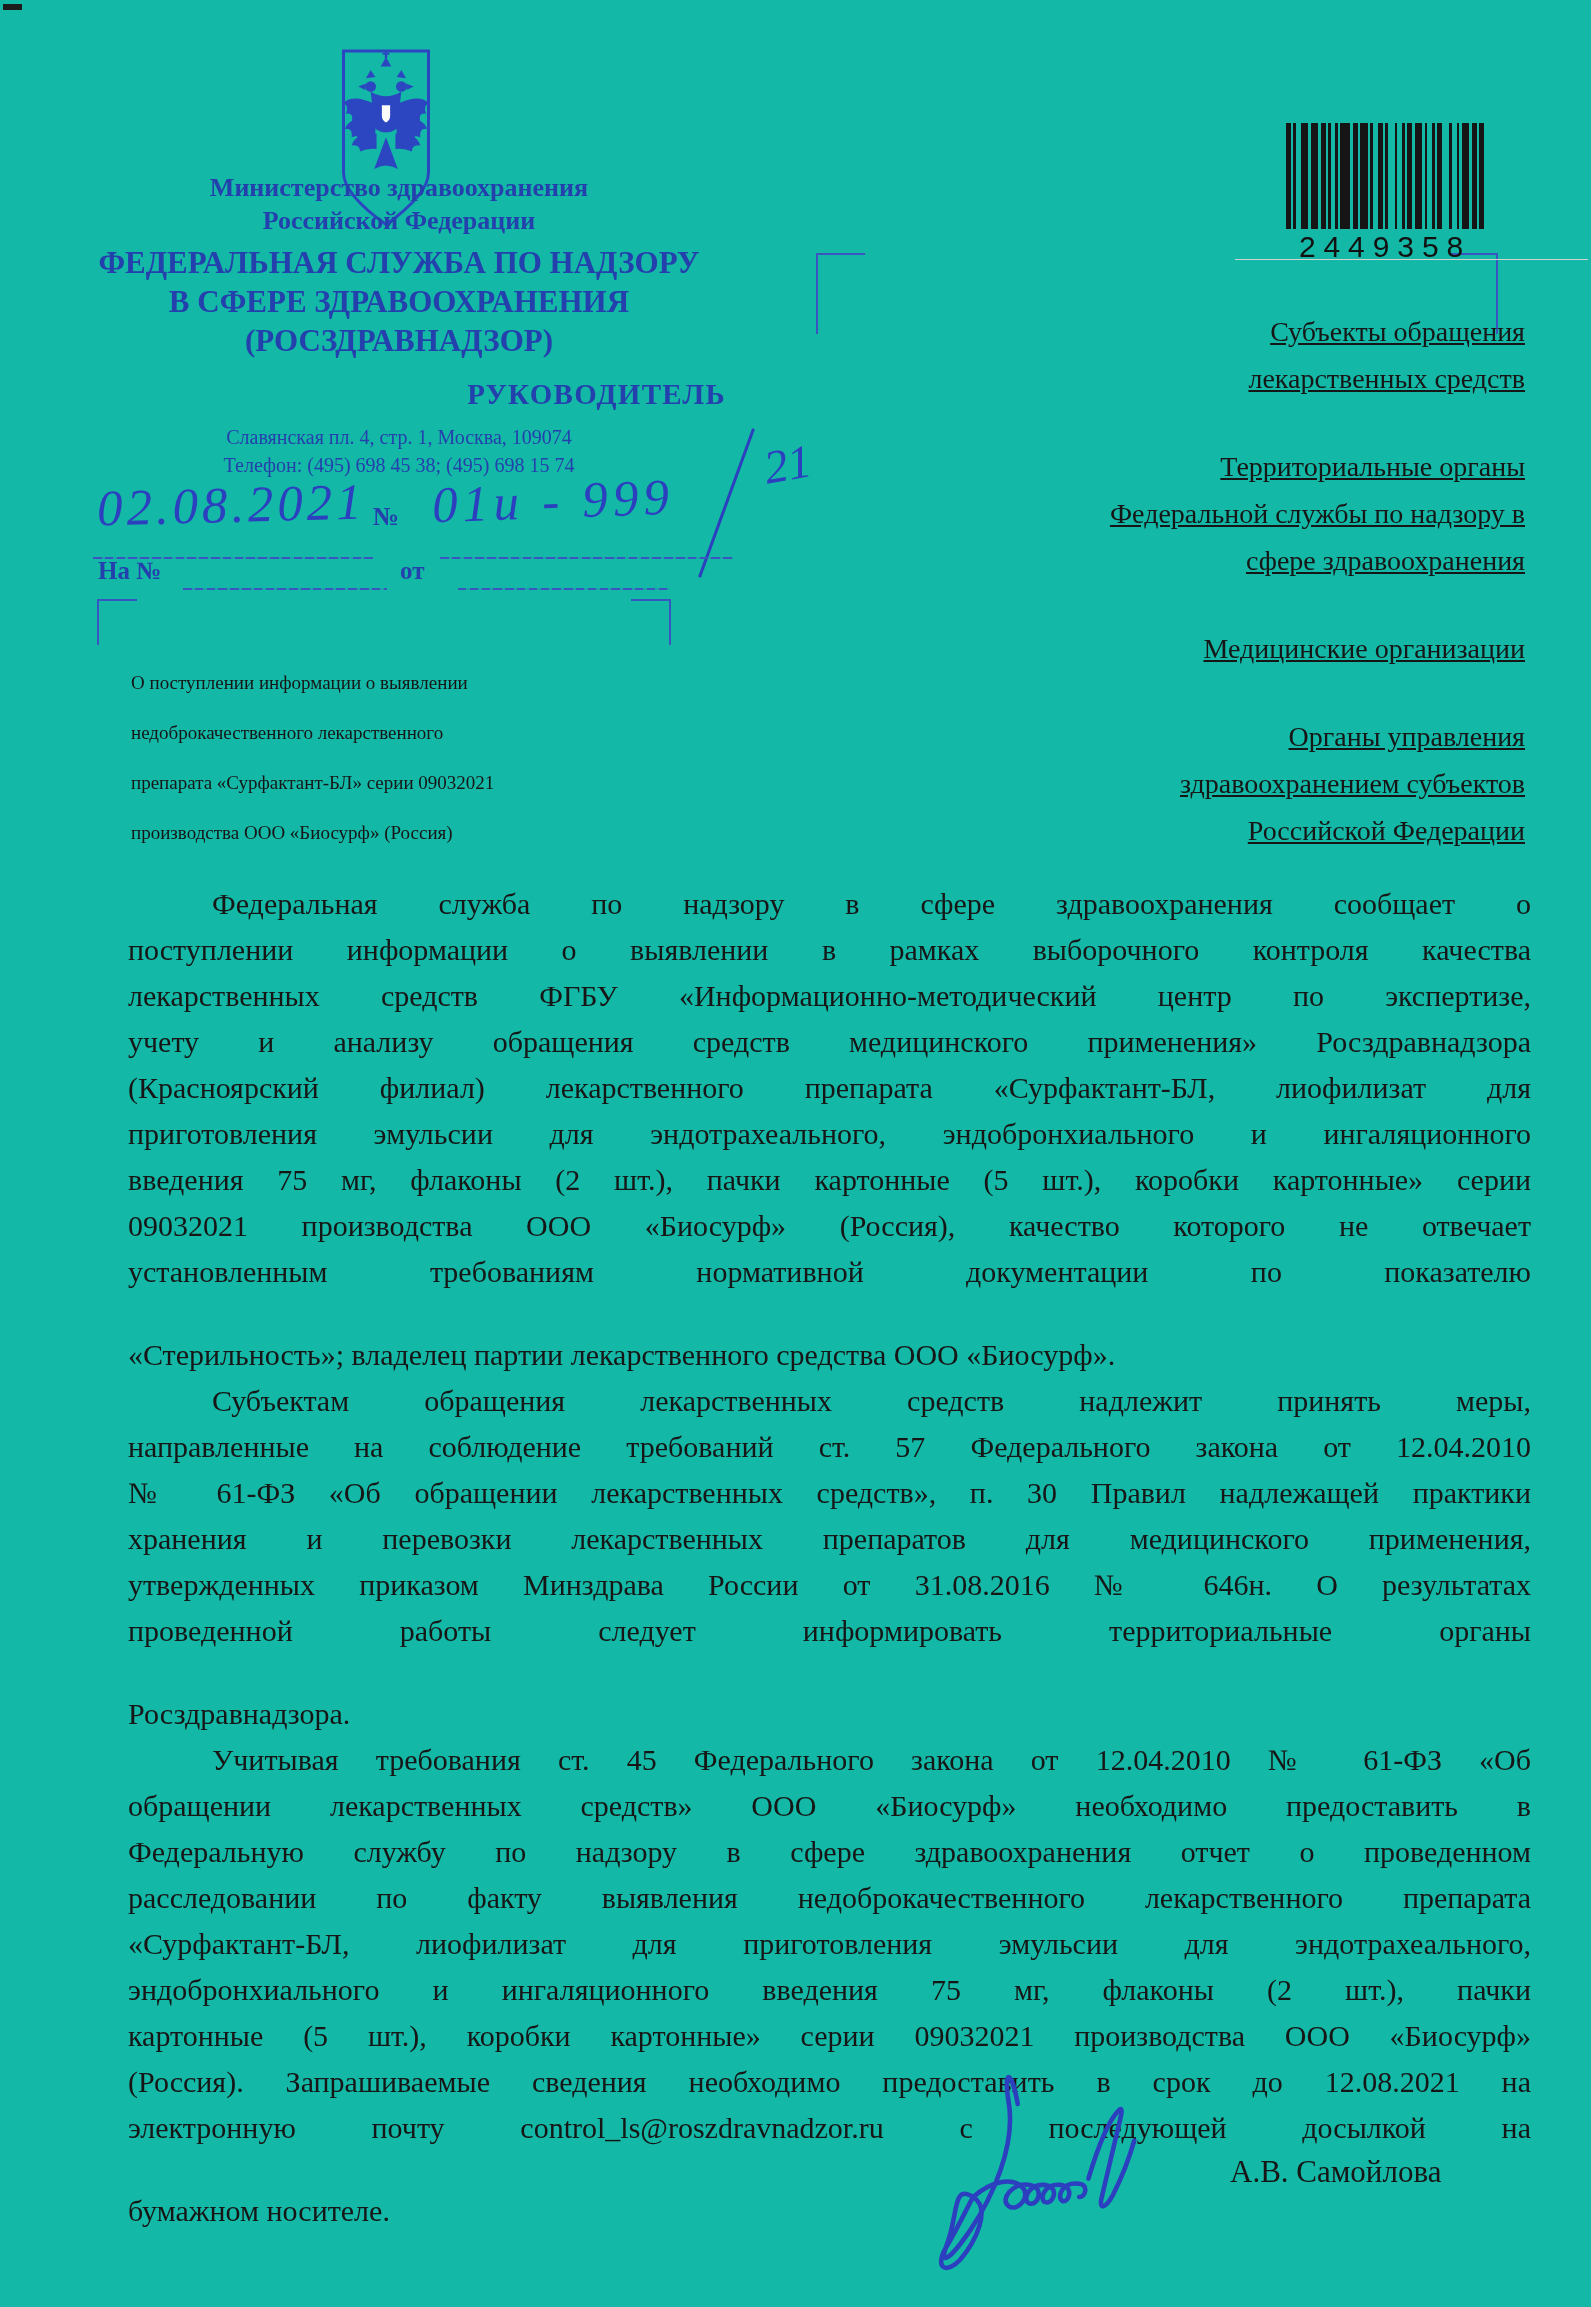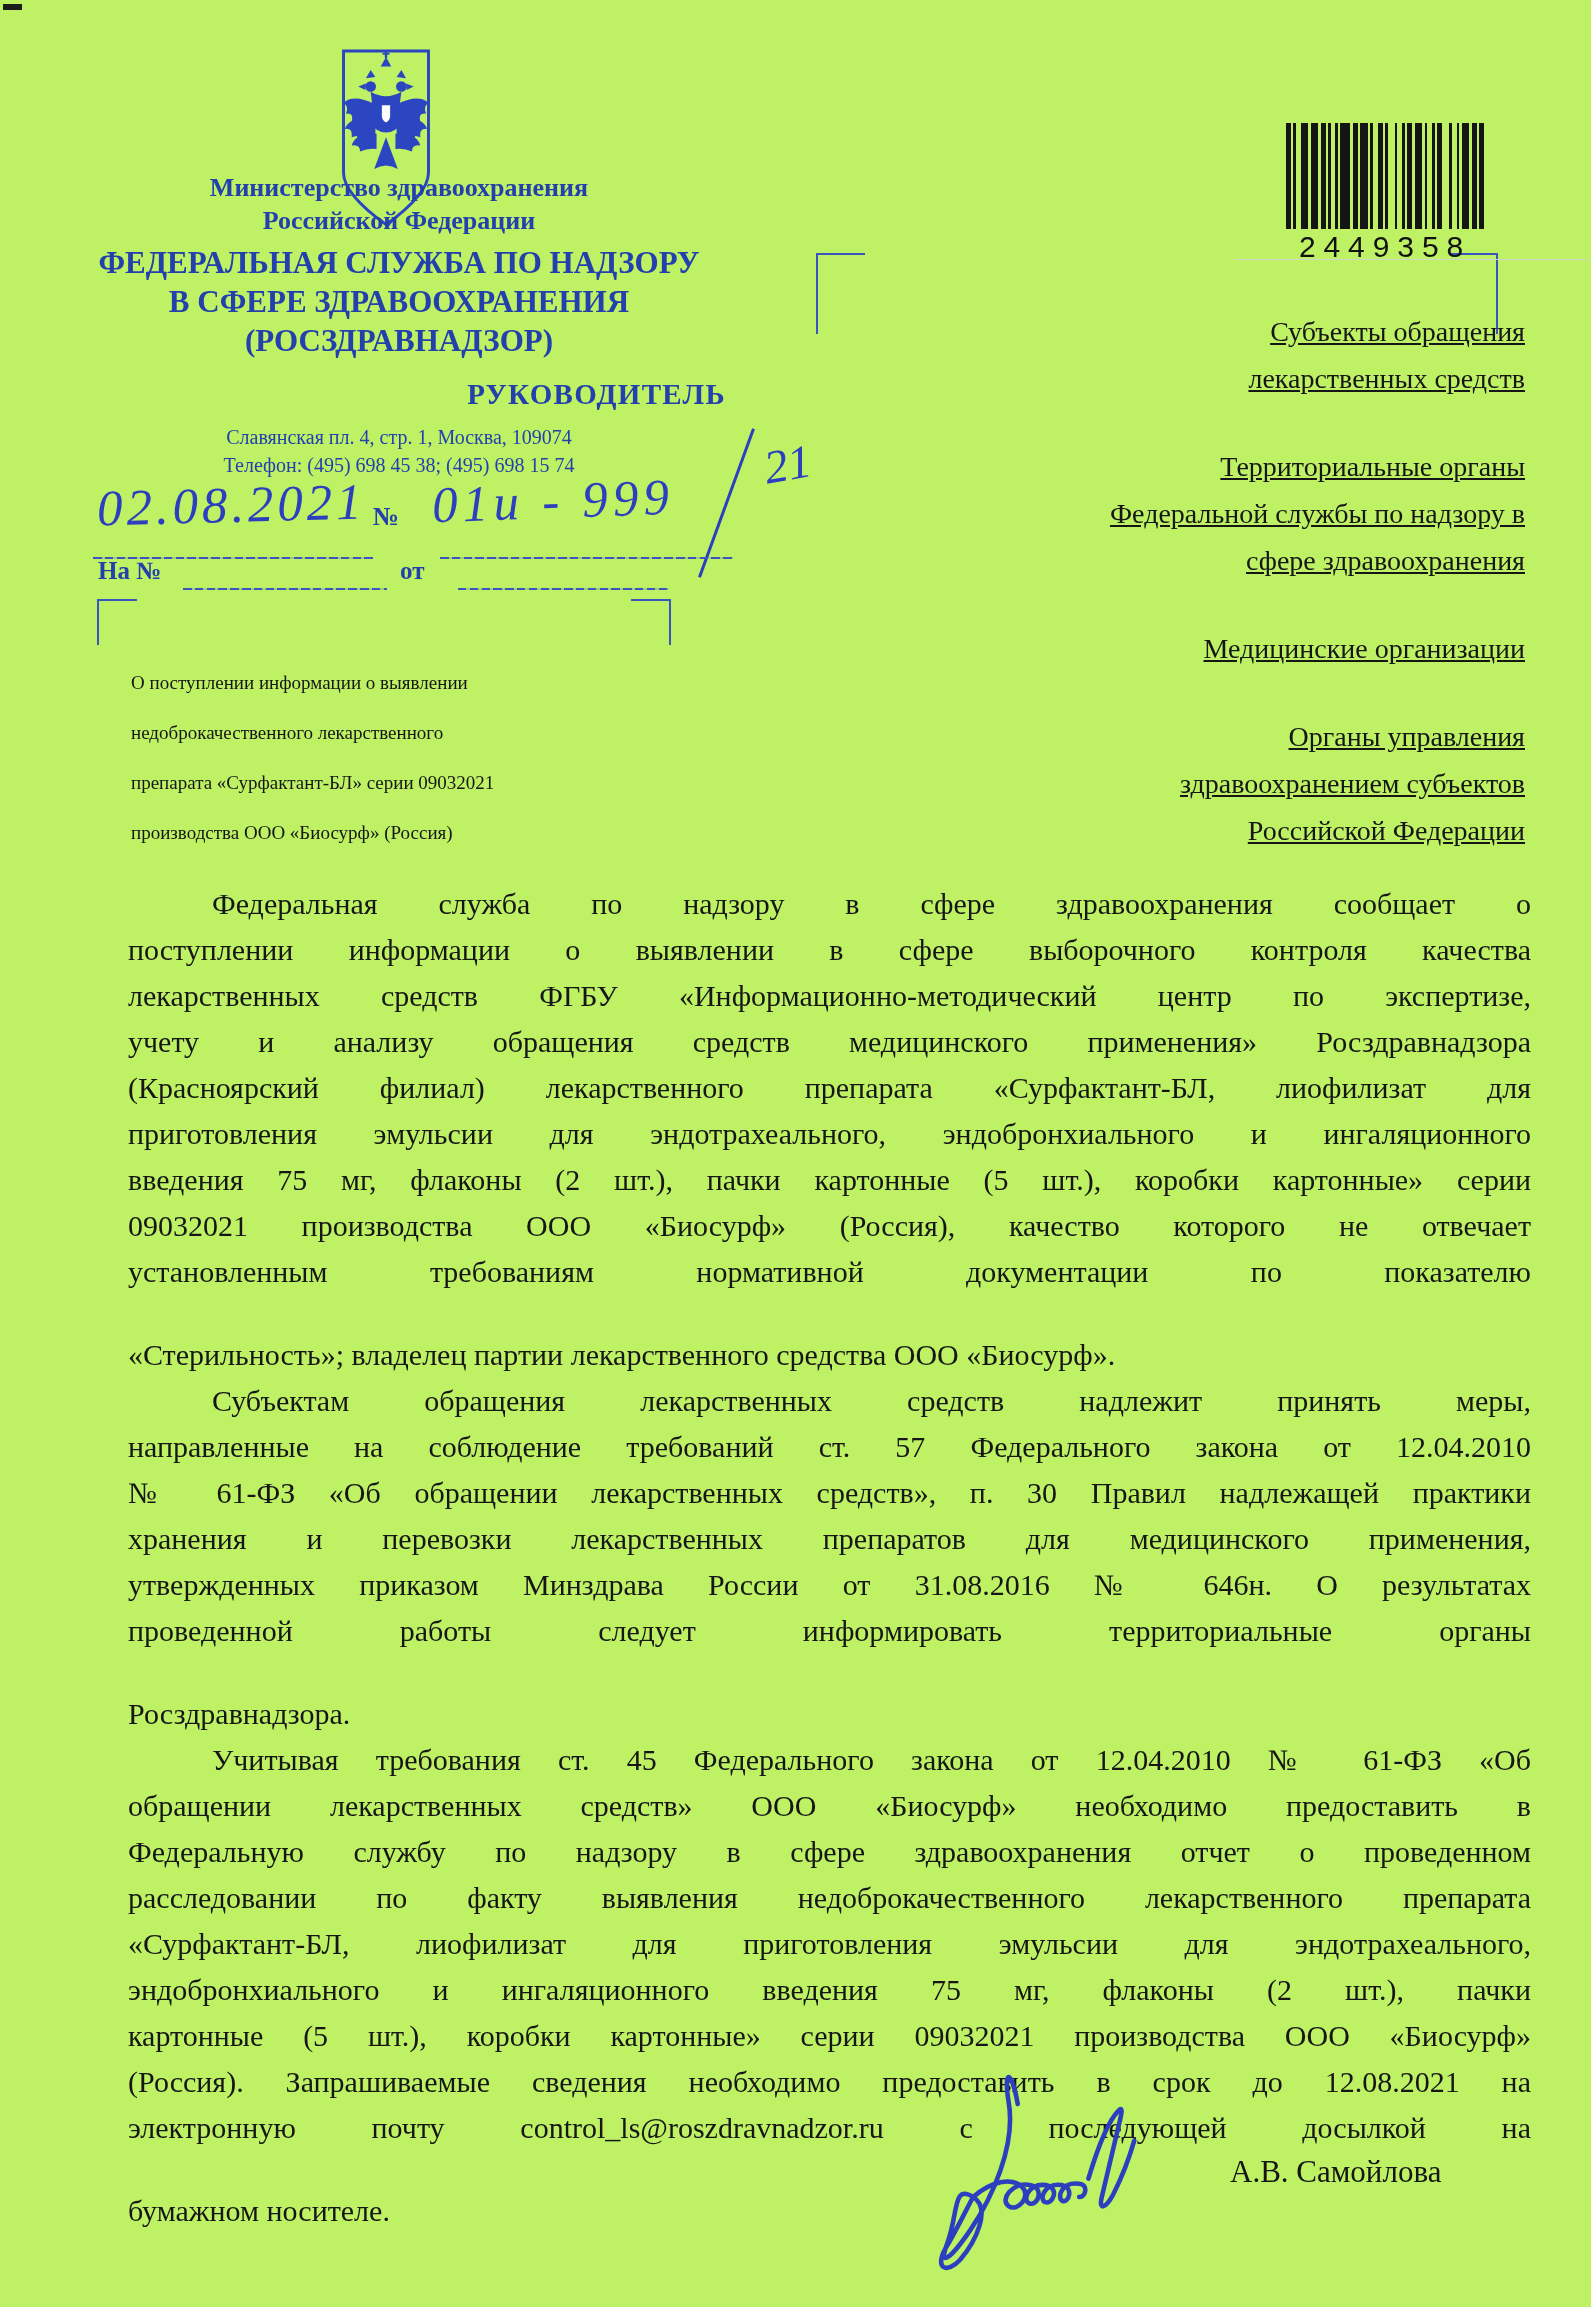--- a/index.html
+++ b/index.html
@@ -1,16 +1,16 @@
 <!DOCTYPE html>
 <html style="font-size:10.5px"><head>
 <meta charset="utf-8">
 <style>
   html,body{margin:0;padding:0;background:#888;}
-  .page{position:relative;width:1591px;height:2307px;background:#bef264;
+  .page{position:relative;width:1591px;height:2307px;background:#14b8a6;
         font-family:"Liberation Serif","DejaVu Serif",serif;color:#161616;overflow:hidden;}
   .abs{position:absolute;}
   .emblem{left:327px;top:41px;width:118px;height:196px;}
   .ministry{left:72px;top:171px;width:654px;text-align:center;
             font-weight:bold;font-size:26px;line-height:33px;color:#2340ad;}
   .service{left:62px;top:243px;width:674px;text-align:center;
            font-weight:bold;font-size:31px;line-height:39px;color:#2340ad;}
   .role{left:72px;top:378px;width:654px;text-align:right;
         font-weight:bold;font-size:29px;color:#2340ad;letter-spacing:1.3px;}
   .addr{left:72px;top:424px;width:654px;text-align:center;font-size:20px;line-height:27.5px;color:#2340ad;}
@@ -193,21 +193,21 @@
 
   <div class="abs subject">
       <div class="subject-line">О поступлении информации о выявлении</div>
       <div class="subject-line">недоброкачественного лекарственного</div>
       <div class="subject-line">препарата «Сурфактант-БЛ» серии 09032021</div>
       <div class="subject-line">производства ООО «Биосурф» (Россия)</div>
     </div>
 
   <div class="abs body-text">
       <div class="body-line first">Федеральная служба по надзору в сфере здравоохранения сообщает о</div>
-      <div class="body-line">поступлении информации о выявлении в сфере выборочного контроля качества</div>
+      <div class="body-line">поступлении информации о выявлении в рамках выборочного контроля качества</div>
       <div class="body-line">лекарственных средств ФГБУ «Информационно-методический центр по экспертизе,</div>
       <div class="body-line">учету и анализу обращения средств медицинского применения» Росздравнадзора</div>
       <div class="body-line">(Красноярский филиал) лекарственного препарата «Сурфактант-БЛ, лиофилизат для</div>
       <div class="body-line">приготовления эмульсии для эндотрахеального, эндобронхиального и ингаляционного</div>
       <div class="body-line">введения 75 мг, флаконы (2 шт.), пачки картонные (5 шт.), коробки картонные» серии</div>
       <div class="body-line">09032021 производства ООО «Биосурф» (Россия), качество которого не отвечает</div>
       <div class="body-line">установленным требованиям нормативной документации по показателю</div>
       <div class="body-line last">«Стерильность»; владелец партии лекарственного средства ООО «Биосурф».</div>
       <div class="body-line first">Субъектам обращения лекарственных средств надлежит принять меры,</div>
       <div class="body-line">направленные на соблюдение требований ст. 57 Федерального закона от 12.04.2010</div>

